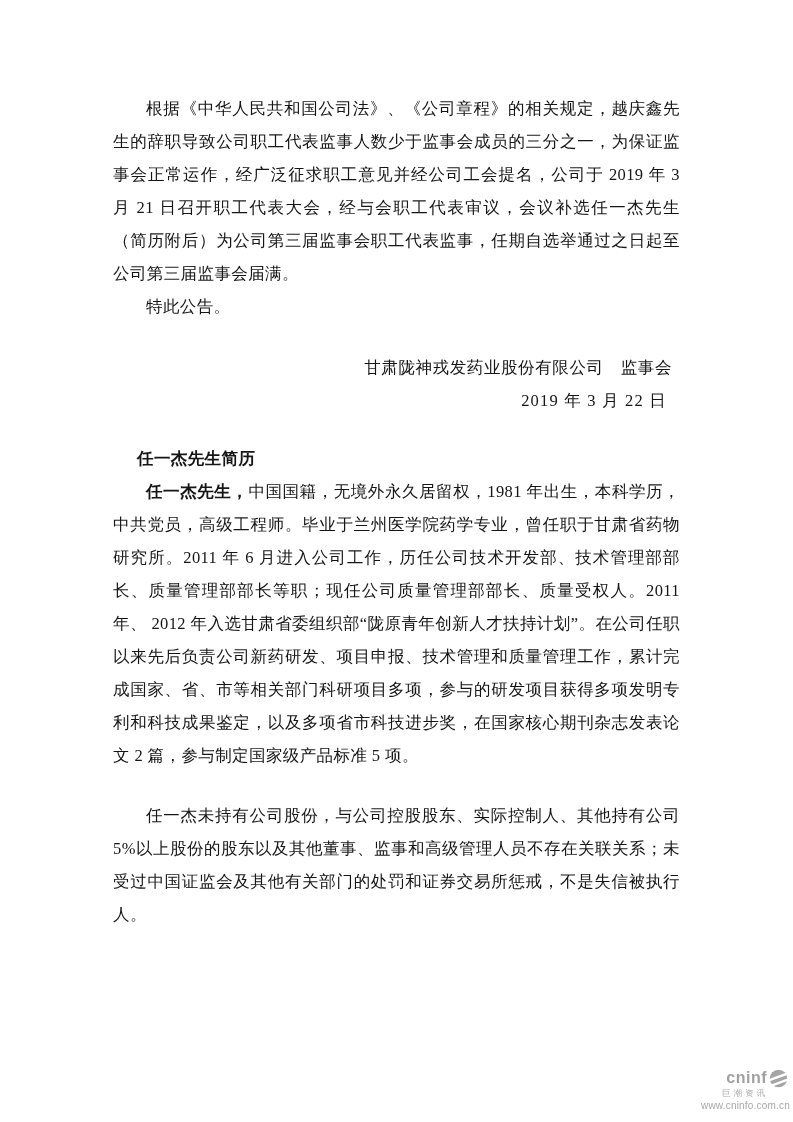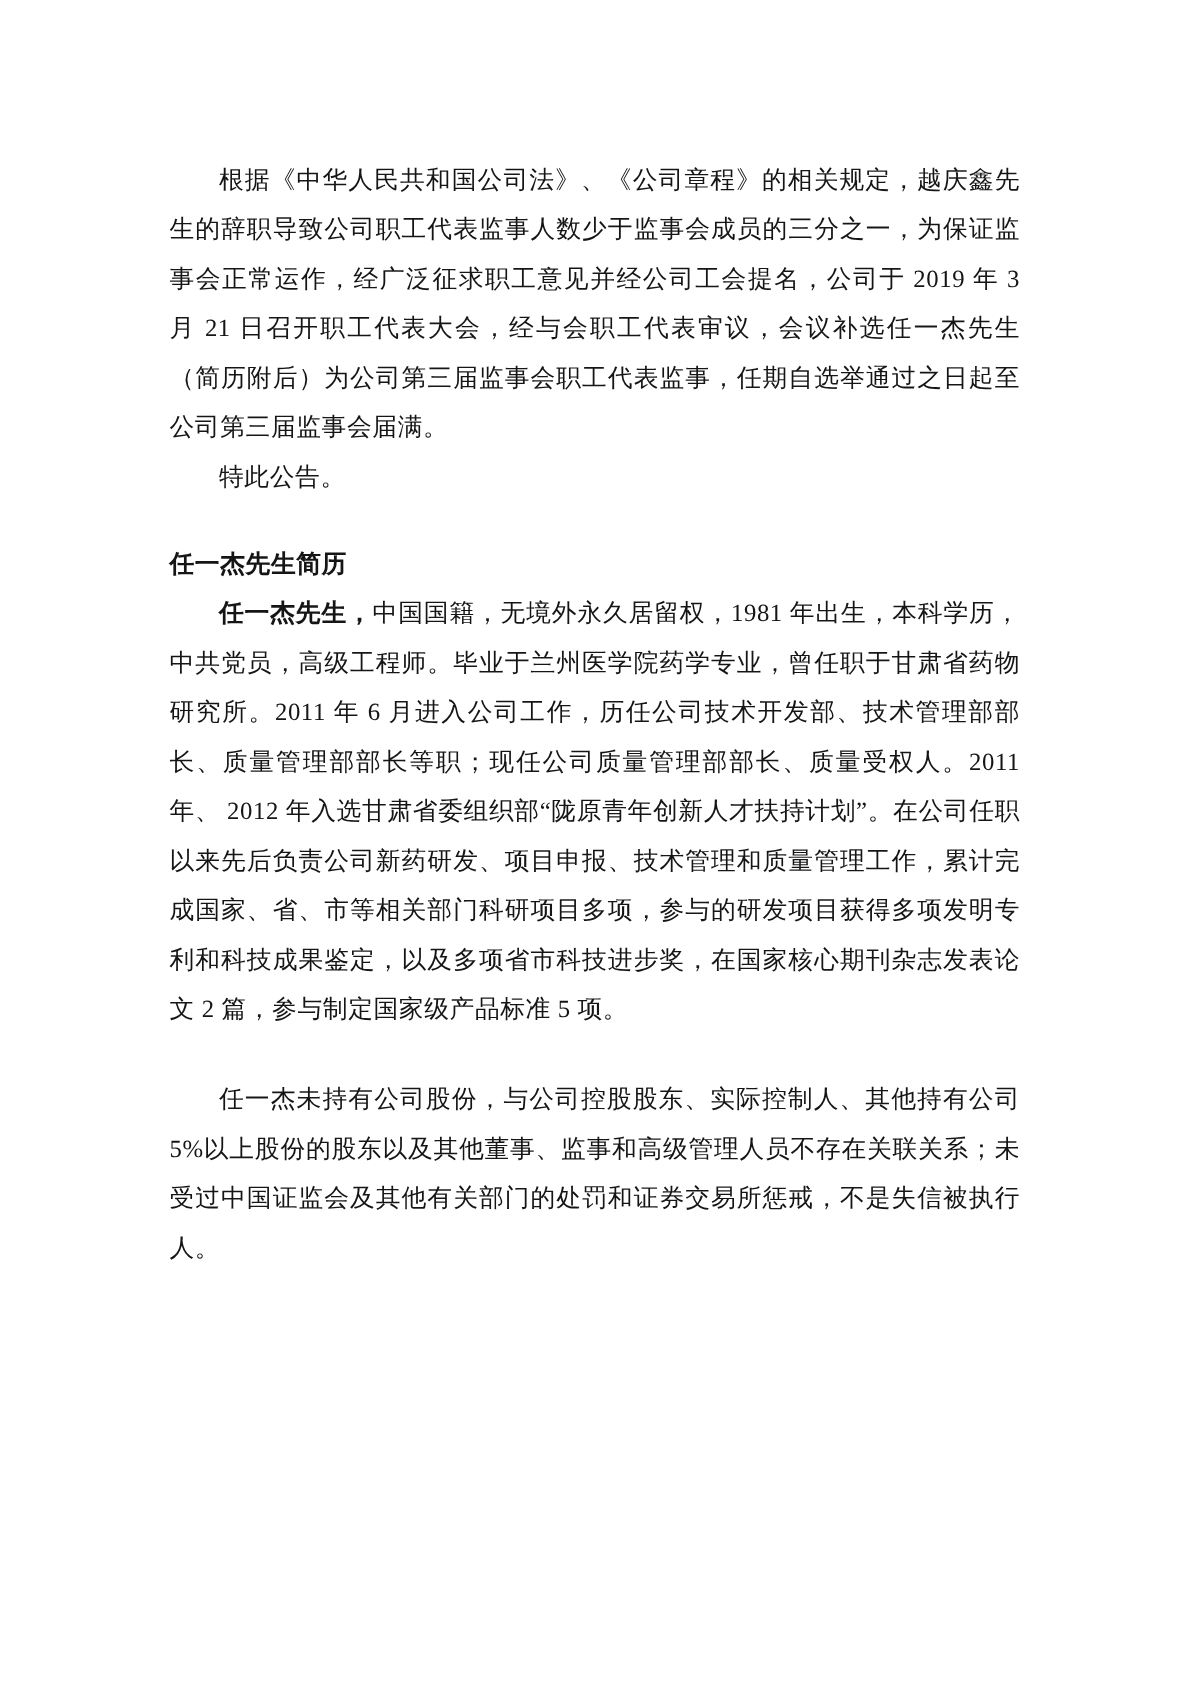--- a/index.html
+++ b/index.html
@@ -13,21 +13,21 @@
   }
   .page {
     position: relative;
     width: 793px;
     height: 1122px;
     background: #ffffff;
     overflow: hidden;
   }
   .content {
     position: absolute;
-    top: 103px;
+    top: 92px;
     left: 113px;
     width: 567px;
   }
   .body-para {
     font-size: 16.5px;
     line-height: 33px;
     text-align: justify;
     text-indent: 2em;
     letter-spacing: 0.4px;
   }
@@ -58,20 +58,21 @@
     line-height: 33px;
     letter-spacing: 1.2px;
     padding-right: 13px;
   }
   .resume-heading {
     margin-top: 25px;
     font-size: 16.5px;
     line-height: 33px;
     font-weight: bold;
     letter-spacing: 0.4px;
+    margin-left: 24px;
   }
   .resume-lead {
     font-weight: bold;
   }
   .final-para {
     margin-top: 27px;
   }
   
   .cninfo-logo {
     position: absolute;
@@ -117,22 +118,40 @@
 
 <div class="page">
   <div class="content">
 
     <p class="body-para">根据《中华人民共和国公司法》、《公司章程》的相关规定，越庆鑫先生的辞职导致公司职工代表监事人数少于监事会成员的三分之一，为保证监事会正常运作，经广泛征求职工意见并经公司工会提名，公司于 2019 年 3 月 21 日召开职工代表大会，经与会职工代表审议，会议补选任一杰先生（简历附后）为公司第三届监事会职工代表监事，任期自选举通过之日起至公司第三届监事会届满。</p>
 
 
 
     <p class="closing">特此公告。</p>
 
+    <div class="signature-block">
+      <div class="signature-line">甘肃陇神戎发药业股份有限公司　监事会</div>
+      <div class="date-line">2019 年 3 月 22 日</div>
+    </div>
 
     <h2 class="resume-heading">任一杰先生简历</h2>
 
     <p class="body-para"><b class="resume-lead">任一杰先生，</b><span>中国国籍，无境外永久居留权，1981 年出生，本科学历，中共党员，高级工程师。毕业于兰州医学院药学专业，曾任职于甘肃省药物研究所。2011 年 6 月进入公司工作，历任公司技术开发部、技术管理部部长、质量管理部部长等职；现任公司质量管理部部长、质量受权人。2011 年、 2012 年入选甘肃省委组织部“陇原青年创新人才扶持计划”。在公司任职以来先后负责公司新药研发、项目申报、技术管理和质量管理工作，累计完成国家、省、市等相关部门科研项目多项，参与的研发项目获得多项发明专利和科技成果鉴定，以及多项省市科技进步奖，在国家核心期刊杂志发表论文 2 篇，参与制定国家级产品标准 5 项。</span></p>
 
     <p class="body-para final-para">任一杰未持有公司股份，与公司控股股东、实际控制人、其他持有公司 5%以上股份的股东以及其他董事、监事和高级管理人员不存在关联关系；未受过中国证监会及其他有关部门的处罚和证券交易所惩戒，不是失信被执行人。</p>
 
   </div>
 
+  <div class="cninfo-logo">
+    <div class="logo-row">
+      <span class="logo-wordmark">cninf</span>
+      <span class="swirl-icon">
+        <svg width="19" height="19" viewBox="0 0 20 20" aria-hidden="true">
+          <circle cx="10" cy="10" r="9.2" fill="#a5a5a5"></circle>
+          <path d="M-3 13 L23 3.5" stroke="#ffffff" stroke-width="2.6" fill="none"></path>
+          <path d="M-3 19.5 L23 10" stroke="#ffffff" stroke-width="2.6" fill="none"></path>
+        </svg>
+      </span>
+    </div>
+    <div class="logo-cn">巨潮资讯</div>
+    <div class="logo-url">www.cninfo.com.cn</div>
+  </div>
 </div>
 
 </body></html>

